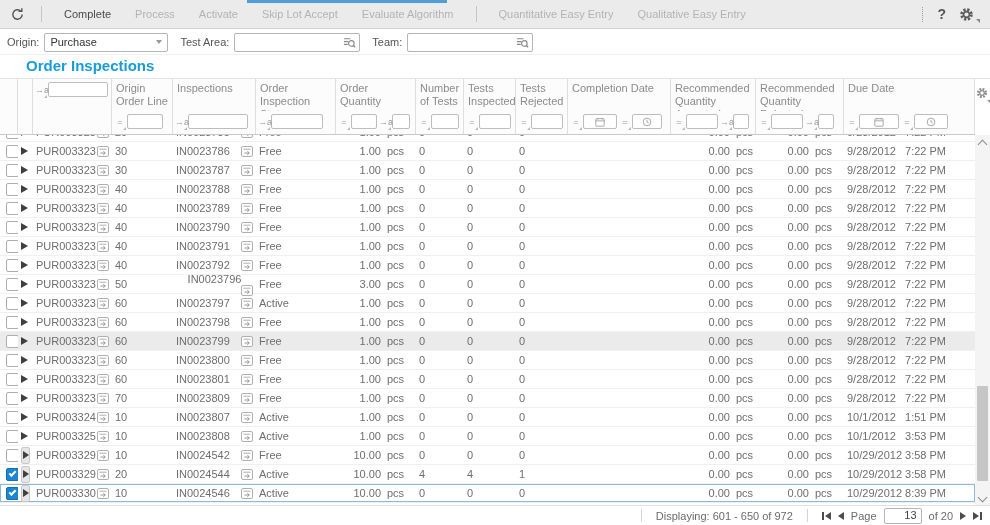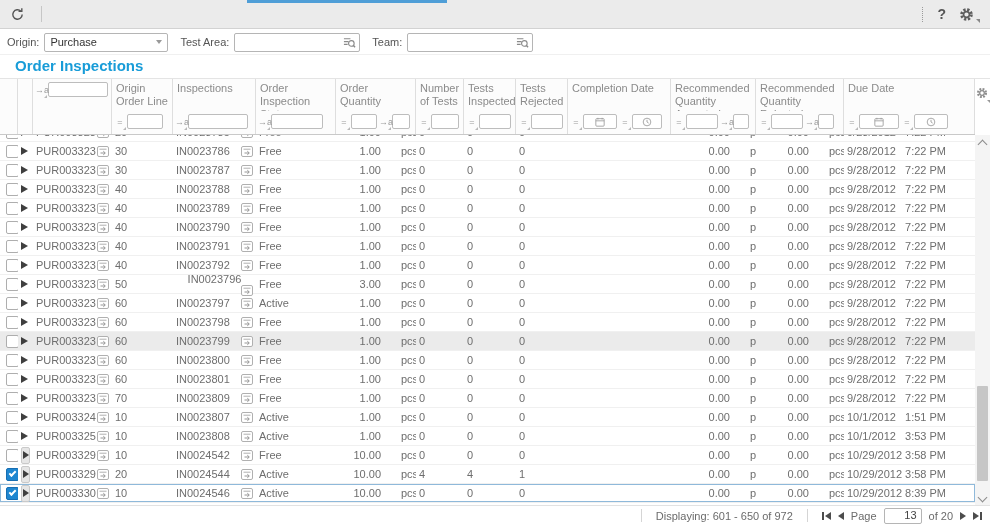--- a/index.html
+++ b/index.html
@@ -23,21 +23,21 @@
 
   
   .filterbar{position:absolute;top:30px;left:0;right:0;height:24px;background:#fff;display:flex;align-items:center;padding:0 7px;border-bottom:1px solid #f0f0f0;}
   .flabel{color:#555;margin-right:5px;white-space:nowrap;}
   .dd{width:112px;height:17px;border:1px solid #b5b5b5;border-radius:2px;background:#fff;display:flex;align-items:center;padding:0 5px;color:#333;margin-right:12px;cursor:pointer;}
   .dd .ddcaret{margin-left:auto;width:0;height:0;border-top:4px solid #999;border-left:3.5px solid transparent;border-right:3.5px solid transparent;}
   .finput{width:118px;height:17px;border:1px solid #b5b5b5;border-radius:2px;background:#fff;display:flex;align-items:center;padding:0 3px;margin-right:12px;}
   .finput .selicon{margin-left:auto;display:flex;cursor:pointer;}
 
   
-  .title{position:absolute;top:57px;left:15px;font-size:15px;font-weight:bold;color:#189cd8;}
+  .title{position:absolute;top:57px;left:26px;font-size:15px;font-weight:bold;color:#189cd8;}
 
   
   .grid{position:absolute;top:78px;left:0;width:990px;height:427px;border-top:1px solid #e4e4e4;box-sizing:border-box;}
   .ghead{position:absolute;top:0;left:0;width:975px;height:56px;background:#fcfcfc;border-bottom:1px solid #c9c9c9;display:flex;box-sizing:border-box;}
   .hcol{box-sizing:border-box;border-right:1px solid #dedede;display:flex;flex-direction:column;flex:0 0 auto;}
   .hlabel{flex:1;padding:3px 3px 0 4px;color:#8b8b8b;line-height:13px;overflow:hidden;cursor:pointer;}
   .hfilter{height:21px;display:flex;align-items:center;padding:0 1px 2px 2px;}
   .fop{font-size:9px;color:#9a9a9a;width:12px;text-align:center;position:relative;flex:0 0 auto;cursor:pointer;}
   .fop::after{content:'';position:absolute;right:0px;bottom:-3px;border-left:3px solid transparent;border-bottom:3px solid #b9b9b9;}
   .fbox{height:13px;border:1px solid #bdbdbd;border-radius:2px;background:#fff;display:flex;align-items:center;justify-content:center;margin:0 2px 0 1px;flex:0 0 auto;}
@@ -52,21 +52,21 @@
   .grow.focused{box-shadow:inset 0 0 0 1px #8fb9da;}
   .gcell{box-sizing:border-box;padding:0 3px;white-space:nowrap;overflow:hidden;display:flex;align-items:center;flex:0 0 auto;color:#6e6e6e;}
   .cb{width:11px;height:11px;border:1px solid #aeaeae;border-radius:2px;background:#fff;margin-left:3px;cursor:pointer;position:relative;flex:0 0 auto;}
   .cb.on{background:#1e86d0;border-color:#166db2;}
   .cb.on::after{content:'';position:absolute;left:2px;top:2px;width:5px;height:2px;border-left:2px solid #fff;border-bottom:2px solid #fff;transform:rotate(-45deg);}
   .arr{width:0;height:0;border-left:7px solid #3f3f3f;border-top:4.5px solid transparent;border-bottom:4.5px solid transparent;cursor:pointer;}
   .abtn{width:12px;height:15px;background:#e6e6e6;border:1px solid #c9c9c9;border-radius:2px;display:flex;align-items:center;justify-content:center;cursor:pointer;}
   .abtn .arr{border-left-width:6px;border-top-width:4px;border-bottom-width:4px;}
   .editicon{margin-left:auto;display:flex;flex:0 0 auto;cursor:pointer;}
   .qval{text-align:right;flex:0 0 auto;}
-  .quom{margin-left:20px;flex:0 0 auto;}
+  .quom{margin-left:6px;flex:0 0 auto;}
   .duedate{margin-left:auto;text-align:right;}
   .duetime{width:52px;text-align:right;margin-right:26px;}
 
   
   .vscroll{position:absolute;right:0;top:56px;width:15px;height:371px;background:#f4f4f4;}
   .chev{position:absolute;left:4px;width:6px;height:6px;border-right:1.6px solid #8b8b8b;border-bottom:1.6px solid #8b8b8b;cursor:pointer;}
   .chev.up{top:6px;transform:rotate(225deg);}
   .chev.down{bottom:5px;transform:rotate(45deg);}
   .thumb{position:absolute;left:2px;width:11px;top:251px;height:95px;background:#c6c6c6;border-radius:1px;cursor:pointer;}
 
@@ -88,20 +88,30 @@
   <div class="accent" style="background: rgb(79, 158, 215);"></div>
 
   <div class="toolbar">
     <span class="tb-icon">
       <svg width="15" height="15" viewBox="0 0 16 16">
           <path d="M13 8a5 5 0 1 1-1.4-3.5" fill="none" stroke="#555" stroke-width="1.5"></path>
           <path d="M12.6 1.2v3.5H9.1" fill="none" stroke="#555" stroke-width="1.5"></path>
         </svg>
     </span>
     <span class="tb-sep"></span>
+    <span id="tb-buttons" style="display:flex;align-items:center;">
+        <span class="tbtn">Complete</span>
+        <span class="tbtn disabled">Process</span>
+        <span class="tbtn disabled">Activate</span>
+        <span class="tbtn disabled">Skip Lot Accept</span>
+        <span class="tbtn disabled">Evaluate Algorithm</span>
+        <span class="tb-sep"></span>
+        <span class="tbtn disabled">Quantitative Easy Entry</span>
+        <span class="tbtn disabled">Qualitative Easy Entry</span>
+      </span>
     <span class="tb-right">
       <span class="dotsep"></span>
       <span class="help">?</span>
       <span class="gearwrap">
         <svg width="15" height="15" viewBox="0 0 16 16">
             <circle cx="8" cy="8" r="5.2" fill="none" stroke="#5d5d5d" stroke-width="3" stroke-dasharray="2.4 1.7"></circle>
             <circle cx="8" cy="8" r="3.1" fill="none" stroke="#5d5d5d" stroke-width="1.7"></circle>
           </svg>
         <span class="caret"></span>
       </span>

